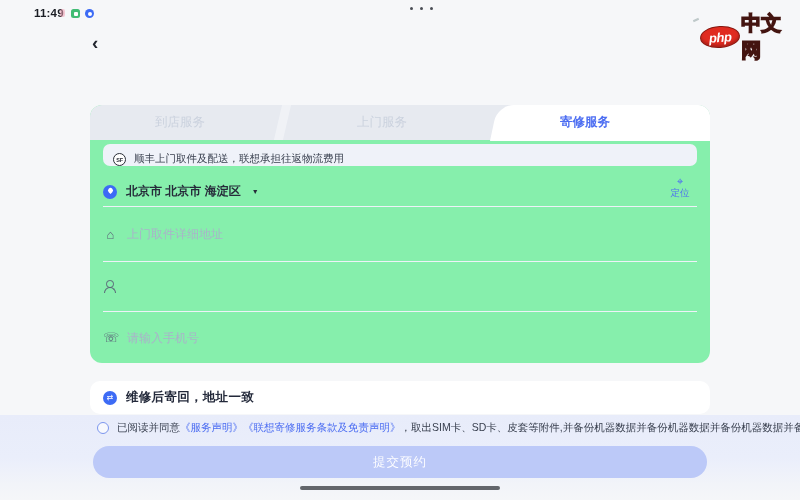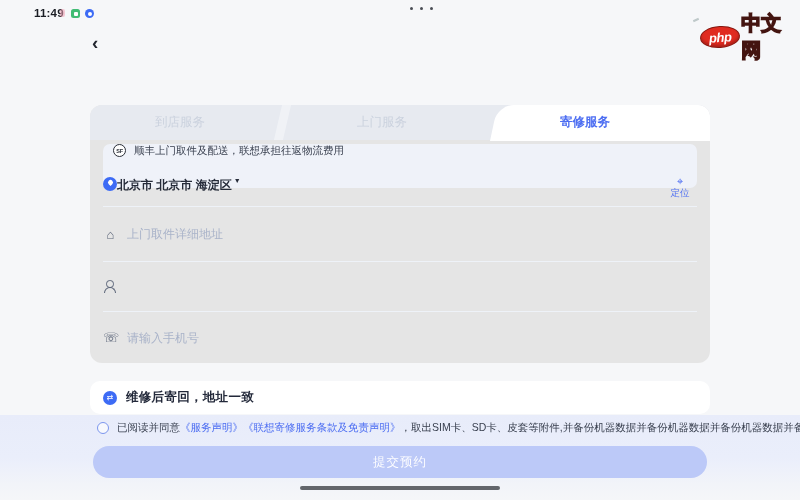--- a/index.html
+++ b/index.html
@@ -28,40 +28,40 @@
   .wm-cn { font-weight:700; font-size:20px; color:#fff; -webkit-text-stroke:1.4px #431410; letter-spacing:0; margin-left:1px;
            font-family:"Liberation Sans","DejaVu Sans",sans-serif; }
   .wm-spark { position:absolute; left:-7px; top:9px; width:6px; height:2px; background:#9aa; transform:rotate(-25deg); opacity:.6; }
 
   
   .hdr { position:absolute; left:92px; top:33px; display:flex; align-items:center; gap:9px; }
   .back { font-size:19px; font-weight:600; color:#22262F; line-height:20px; cursor:pointer; }
   .title { font-size:14.5px; font-weight:700; color:#20242E; letter-spacing:.5px; }
 
   
-  .card { position:absolute; left:90px; top:105px; width:620px; height:258px; background:#e5e5e5;
+  .card { position:absolute; left:90px; top:105px; width:620px; height:258px; background:#86efac;
           border-radius:12px; overflow:hidden;text-decoration:underline; }
   .tabbar { position:absolute; left:0; top:0; width:100%; height:35px; background:#E7EAF0; }
   .tab-sep { position:absolute; left:188px; top:0; width:9px; height:35px; background:#F0F2F6; transform:skewX(-13deg); }
   .tab-active-bg { position:absolute; left:400px; right:-8px; top:0; height:36px; background:#fff;
                    border-radius:16px 12px 0 0; transform:skewX(-12deg); transform-origin:100% 100%; }
   .tab-label { position:absolute; top:0; height:35px; line-height:35px; text-align:center; font-size:12.5px; cursor:pointer; }
   .tab-l1 { left:25px; width:130px; color:#CBD2DE; }
   .tab-l2 { left:227px; width:130px; color:#CBD2DE; }
   .tab-l3 { left:420px; width:150px; color:#4D6EF2; font-weight:700; }
 
   
-  .notice { position:absolute; left:13px; right:13px; top:39px; height:44px; background:#EFF2F9; border-radius:7px;
-            display:flex; align-items:flex-start; padding:0 10px; gap:8px; }
+  .notice { position:absolute; left:13px; right:13px; top:39px; height:22px; background:#EFF2F9; border-radius:7px;
+            display:flex; align-items:flex-end; padding:0 10px; gap:8px; }
   .sf-ico { width:13px; height:13px; border:1.4px solid #2A2E37; border-radius:50%; background:#fff; flex:0 0 auto;
             display:flex; align-items:center; justify-content:center; font-size:5.5px; font-weight:700; color:#2A2E37; letter-spacing:-.3px; }
   .notice-text { font-size:10.5px; color:#3A4150; }
 
   
-  .region-row { position:absolute; left:13px; right:13px; top:72px; height:29px; display:flex; align-items:flex-start; cursor:pointer; }
+  .region-row { position:absolute; left:13px; right:13px; top:72px; height:29px; display:flex; align-items:center; gap:9px; cursor:pointer; }
   .loc-ico { width:14px; height:14px; background:#3D6BF5; border-radius:50%; position:relative; flex:0 0 auto; }
   .loc-ico::after { content:""; position:absolute; left:4.5px; top:3px; width:5px; height:5px; background:#fff;
                     border-radius:50% 50% 50% 0; transform:rotate(-45deg); }
   .region-text { font-size:12px; font-weight:600; color:#262C3A; }
   .caret { font-size:7px; color:#262C3A; margin-left:2px; }
   .locate { position:absolute; right:2px; top:-2px; width:30px; text-align:center; color:#4D6EF2; cursor:pointer; }
   .locate-ico { font-size:11px; line-height:12px; display:block; }
   .locate-label { font-size:9.5px; line-height:11px; display:block; }
 
   .divider { position:absolute; left:13px; right:13px; height:1px; background:#EEF2F8; }

